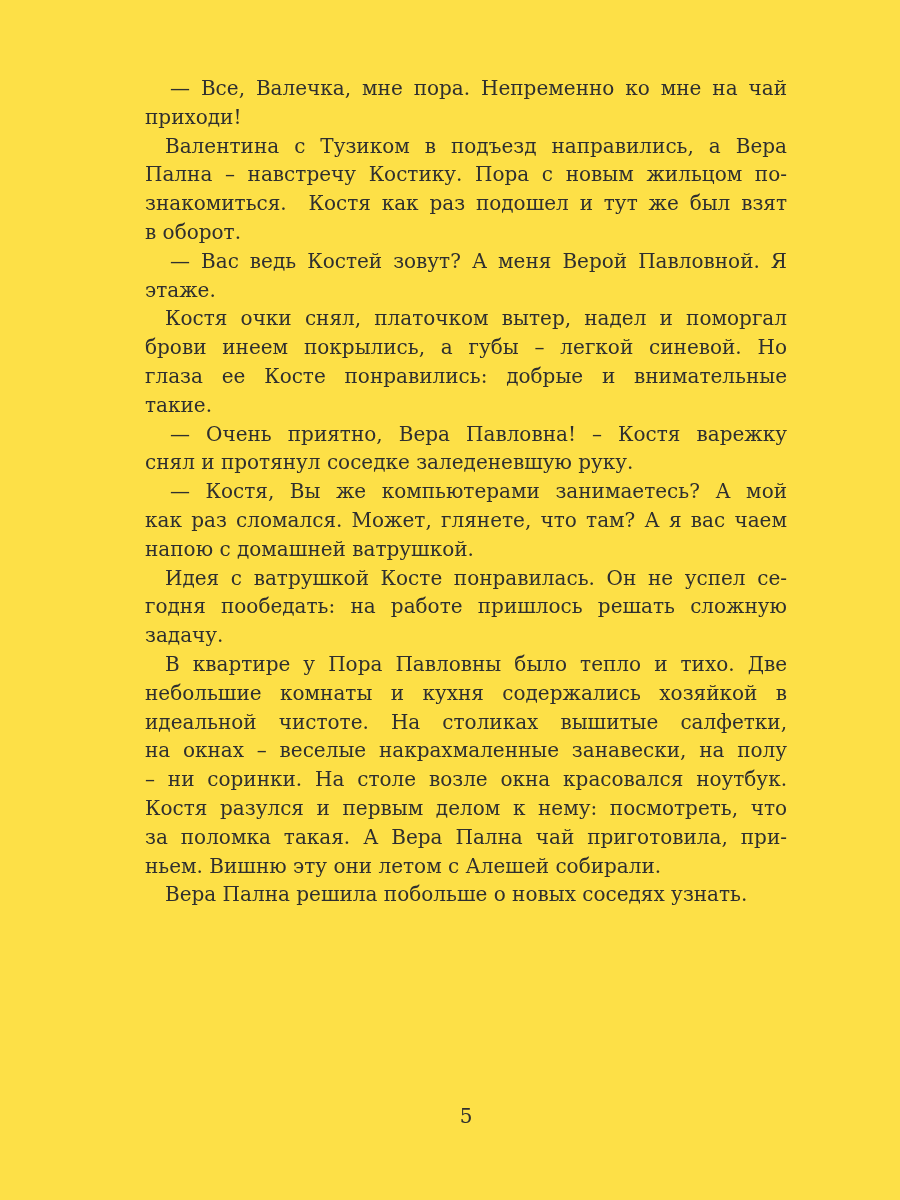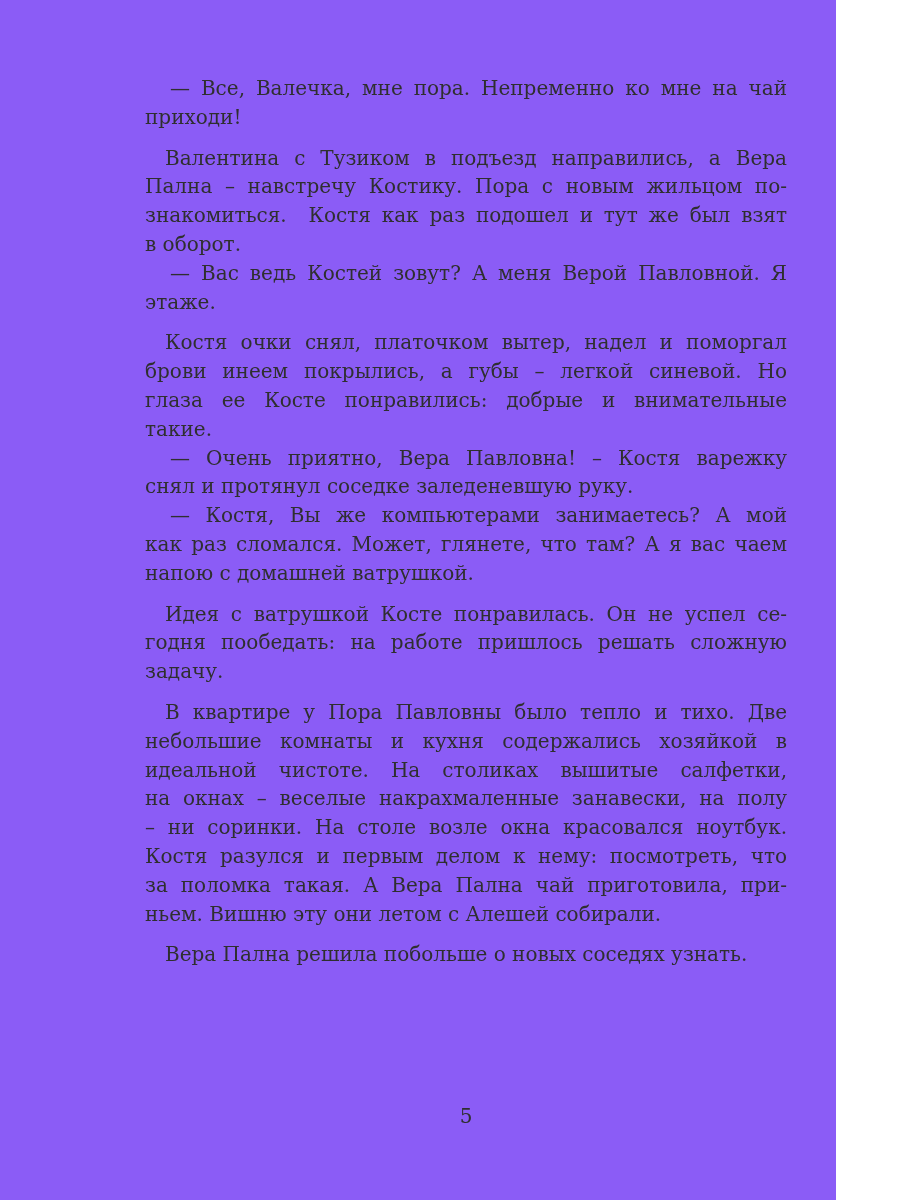--- a/index.html
+++ b/index.html
@@ -1,23 +1,23 @@
 <!DOCTYPE html>
 <html><head>
 <meta charset="utf-8">
 <style>
   html, body {
     margin: 0;
     padding: 0;
   }
   .page {
     position: relative;
-    width: 836px;
+    width: 900px;
     height: 1200px;
-    background: #8b5cf6;
+    background: #fde047;
     overflow: hidden;
     font-family: "DejaVu Serif", "Liberation Serif", serif;
   }
   .text-column {
     position: absolute;
     left: 145px;
     top: 74px;
     width: 642px;
     color: #2f2f2f;
     font-size: 20px;
@@ -32,21 +32,20 @@
     text-align-last: justify;
     -moz-text-align-last: justify;
     white-space: normal;
   }
   .line.para-end {
     text-align-last: left;
     -moz-text-align-last: left;
   }
   .line.first-narrative {
     text-indent: 20px;
-    margin-top: 12px;
   }
   .line.first-dialogue {
     text-indent: 25px;
   }
   .page-number {
     position: absolute;
     left: 145px;
     top: 1102px;
     width: 642px;
     text-align: center;

